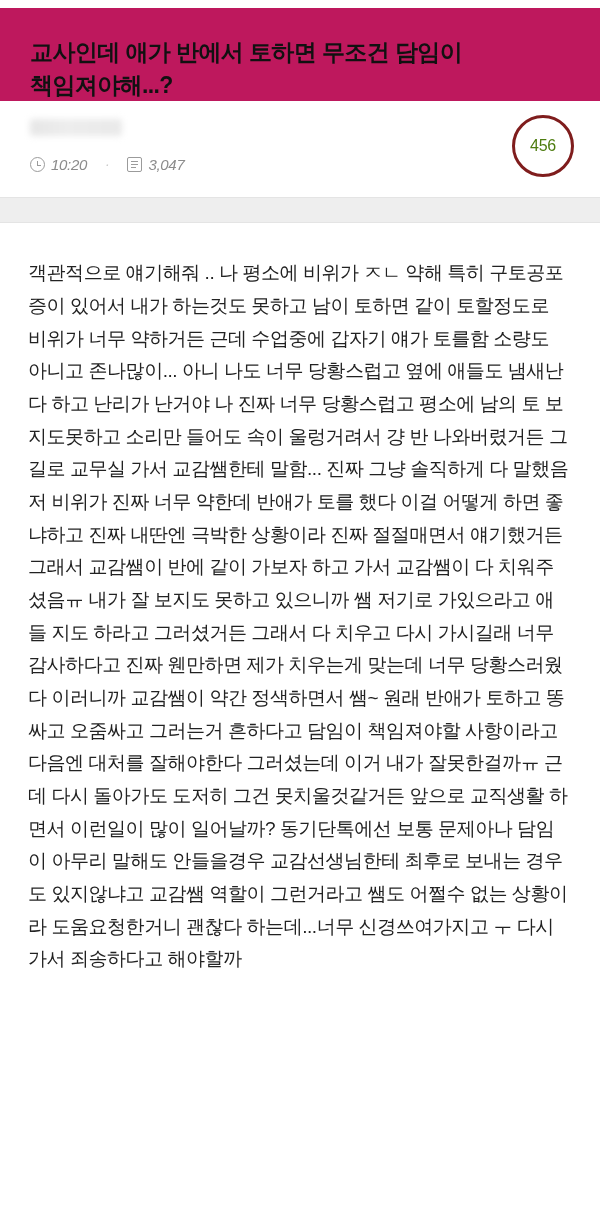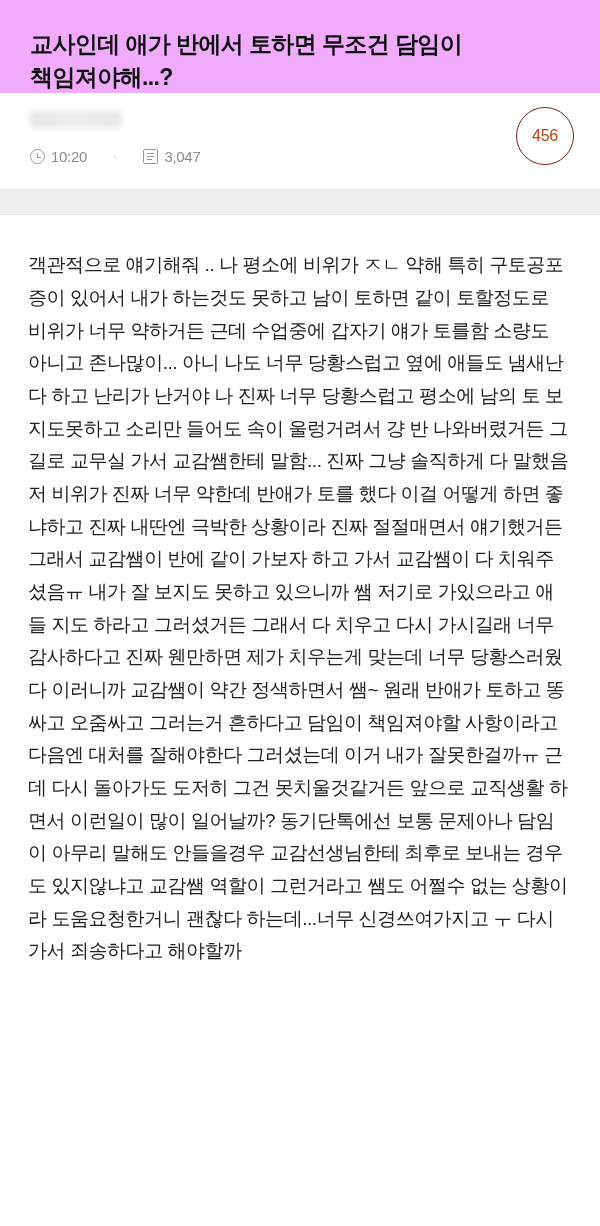--- a/index.html
+++ b/index.html
@@ -17,21 +17,22 @@
     width: 600px;
     min-height: 1226px;
     position: relative;
     background: #ffffff;
     overflow: hidden;
   }
 
   
   .header {
     padding: 28px 30px 0 30px;
-    background: #f0abfc;
+    background: #be185d;
+    margin-top: 8px;
   }
   .post-title {
     font-size: 23px;
     line-height: 1.42;
     font-weight: 700;
     letter-spacing: -0.6px;
     color: #111111;
     margin: 0;
     word-break: keep-all;
   }
@@ -51,25 +52,26 @@
     background: linear-gradient(90deg, #e6e6e6 0%, #ededed 40%, #e9e9e9 100%);
     filter: blur(3px);
     margin-bottom: 12px;
     position: absolute;
     top: 18px;
     left: 30px;
   }
   .meta-line {
     display: flex;
     align-items: center;
-    gap: 24px;
+    gap: 16px;
     margin-top: 26px;
     color: #8a8a8a;
     font-size: 15px;
     letter-spacing: -0.3px;
+    font-style: italic;
   }
   .meta-item {
     display: flex;
     align-items: center;
     gap: 6px;
     color: #8c8c8c;
   }
   .meta-sep {
     color: #c9c9c9;
     font-size: 14px;
@@ -122,27 +124,27 @@
   .ic-doc i:nth-child(2) { top: 6px;  width: 7.2px; }
   .ic-doc i:nth-child(3) { top: 9px;  width: 4.6px; }
 
   .count-badge {
     position: absolute;
     right: 26px;
     top: 14px;
     width: 56px;
     height: 56px;
     border-radius: 50%;
-    border: 1px solid #7f1d1d;
+    border: 3px solid #7f1d1d;
     background: #ffffff;
     display: flex;
     align-items: center;
     justify-content: center;
     font-size: 16px;
-    color: #c2410c;
+    color: #4d7c0f;
     letter-spacing: -0.3px;
   }
 
   
   .band {
     height: 26px;
     background: #eeeeee;
     margin-top: 22px;
     border-top: 1px solid #e4e4e4;
     border-bottom: 1px solid #e4e4e4;

